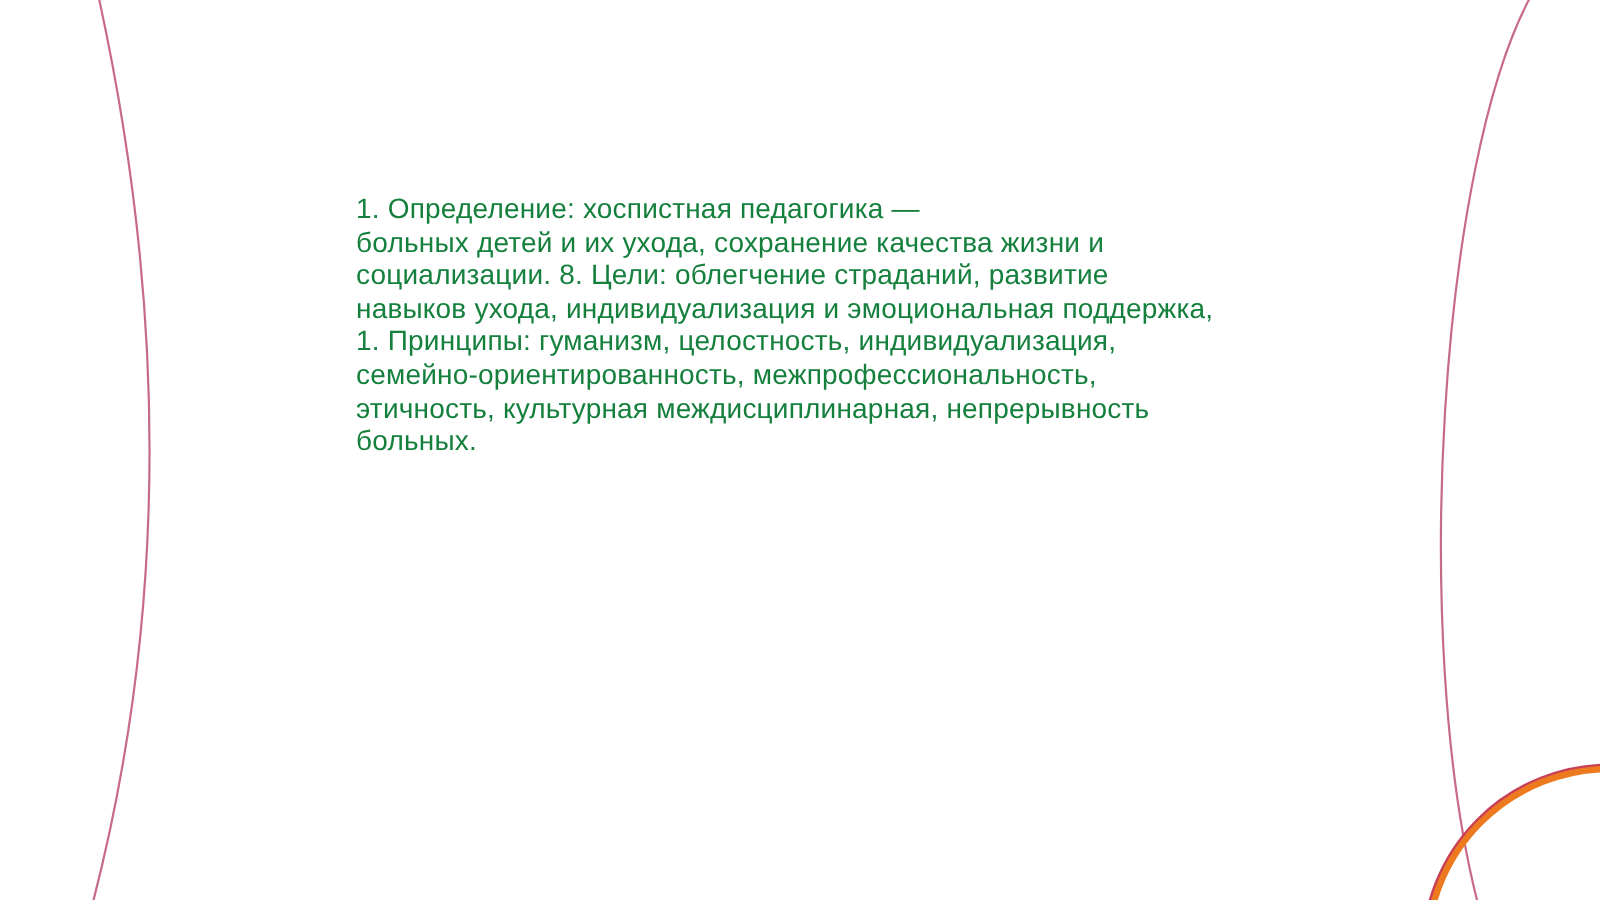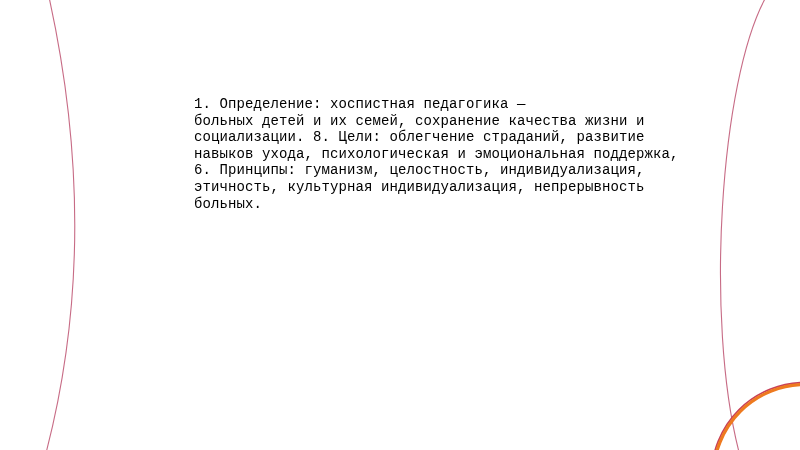--- a/index.html
+++ b/index.html
@@ -18,28 +18,27 @@
   .deco-svg {
     position: absolute;
     left: 0;
     top: 0;
     width: 800px;
     height: 450px;
     pointer-events: none;
   }
   .text-block {
     position: absolute;
-    left: 194px;
+    left: 178px;
     top: 96px;
     width: 460px;
-    color: #000000;
+    color: #15803d;
     font-size: 14px;
     line-height: 16.6px;
     letter-spacing: 0.1px;
-    font-family: Liberation Mono, monospace;
   }
   .text-line {
     white-space: nowrap;
   }
 </style>
 </head>
 <body>
 
 <div class="slide">
 
@@ -48,21 +47,22 @@
     <path d="M 49,-3 Q 102,238 46,453" fill="none" stroke-width="1.1" stroke-opacity="0.85" stroke="#bd5170"></path>
 
     <path d="M 766,-3 C 720,80 705,320 739,452" fill="none" stroke-width="1.1" stroke-opacity="0.85" stroke="#bd5170"></path>
 
     <circle cx="805" cy="476" r="93.5" fill="none" stroke-width="1.6" stroke="#c84058"></circle>
     <circle cx="805" cy="476" r="91.5" fill="none" stroke-width="3.2" stroke="#ee7a1f"></circle>
   </svg>
 
   <div class="text-block">
     <div class="text-line">1. Определение: хоспистная педагогика —</div>
-    <div class="text-line">больных детей и их семей, сохранение качества жизни и</div>
+    <div class="text-line">больных детей и их ухода, сохранение качества жизни и</div>
     <div class="text-line">социализации. 8. Цели: облегчение страданий, развитие</div>
-    <div class="text-line">навыков ухода, психологическая и эмоциональная поддержка,</div>
-    <div class="text-line">6. Принципы: гуманизм, целостность, индивидуализация,</div>
-    <div class="text-line">этичность, культурная индивидуализация, непрерывность</div>
+    <div class="text-line">навыков ухода, индивидуализация и эмоциональная поддержка,</div>
+    <div class="text-line">1. Принципы: гуманизм, целостность, индивидуализация,</div>
+    <div class="text-line">семейно-ориентированность, межпрофессиональность,</div>
+    <div class="text-line">этичность, культурная междисциплинарная, непрерывность</div>
     <div class="text-line">больных.</div>
   </div>
 
 </div>
 
 </body></html>

